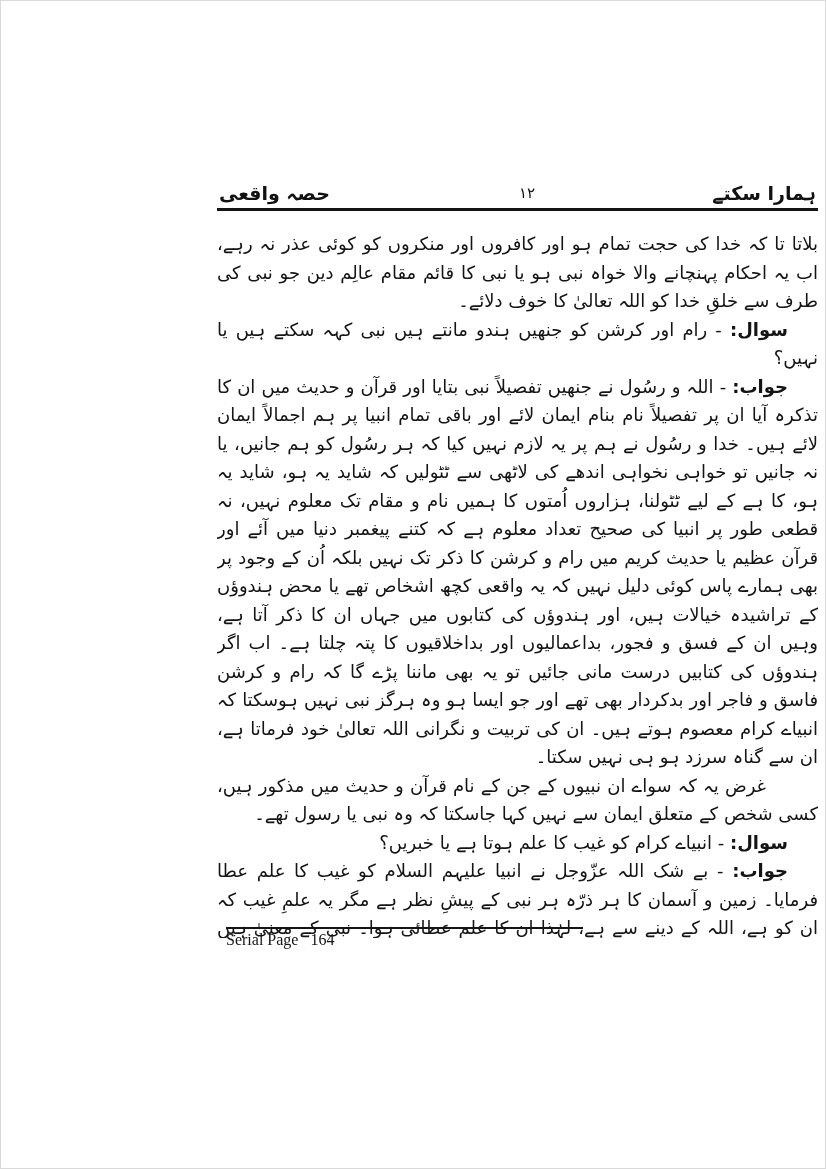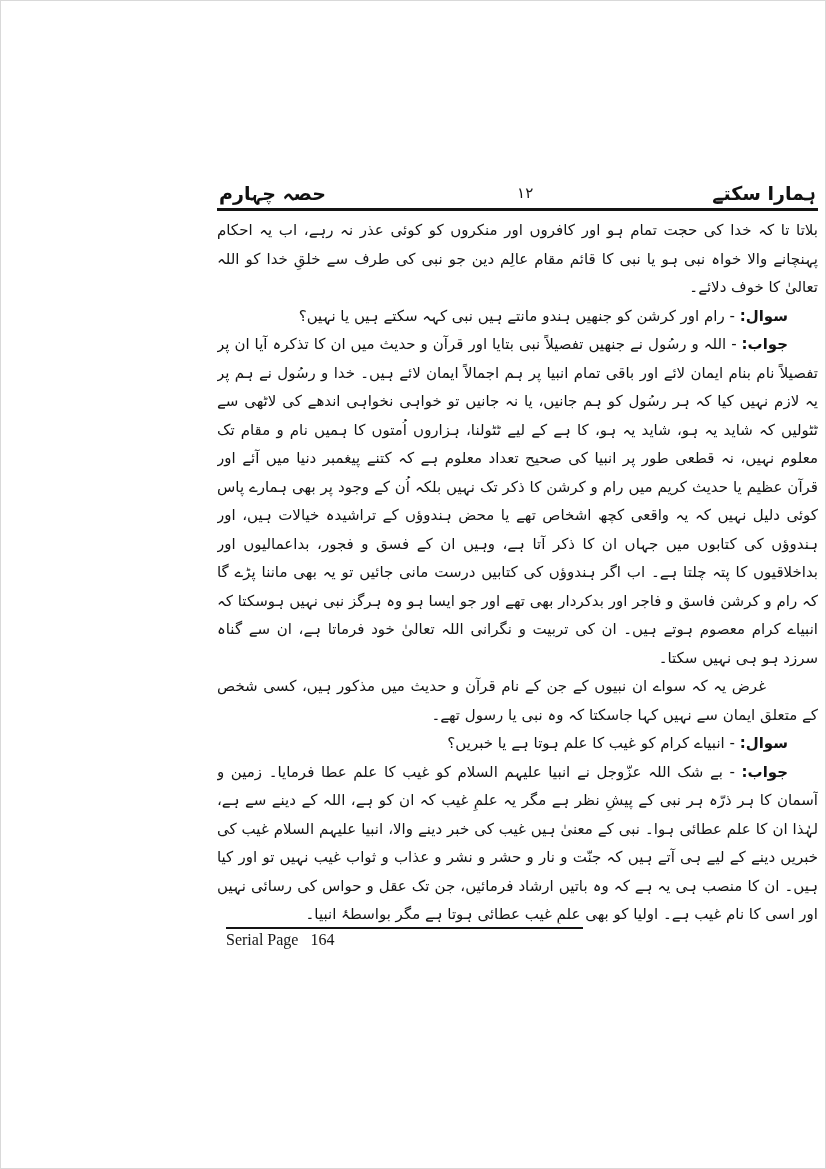--- a/index.html
+++ b/index.html
@@ -40,25 +40,25 @@
     font-weight: normal;
     transform: translateX(6px);
   }
   .header-rule {
     height: 0;
     border-top: 3px solid #141414;
   }
   
   .body-text {
     direction: rtl;
-    margin-top: 5px;
+    margin-top: 19px;
     max-height: 708px;
     overflow: hidden;
     font-family: "DejaVu Sans", sans-serif;
-    font-size: 15px;
+    font-size: 18px;
     line-height: 28.5px;
     text-align: justify;
     color: #141414;
   }
   .body-text p {
     margin: 0;
   }
   .para-qa { text-indent: 30px; }
   .para-indent { text-indent: 52px; }
   .qa-label {
@@ -87,21 +87,21 @@
 </style>
 </head>
 <body>
 
 <div class="page">
   <div class="content">
 
     <div class="header-row">
       <span>ہمارا سکتے</span>
       <span class="pgnum">۱۲</span>
-      <span>حصہ چہارم</span>
+      <span>حصہ واقعی</span>
     </div>
     <div class="header-rule"></div>
 
     <div class="body-text">
       <p>
         <span>بلاتا تا کہ خدا کی حجت تمام ہو اور کافروں اور منکروں کو کوئی عذر نہ رہے، اب یہ احکام پہنچانے والا خواہ نبی ہو یا نبی کا قائم مقام عالِم دین جو نبی کی طرف سے خلقِ خدا کو اللہ تعالیٰ کا خوف دلائے۔</span>
       </p>
       <p class="para-qa">
         <span class="qa-label">سوال:</span>
         <span>- رام اور کرشن کو جنھیں ہندو مانتے ہیں نبی کہہ سکتے ہیں یا نہیں؟</span>

